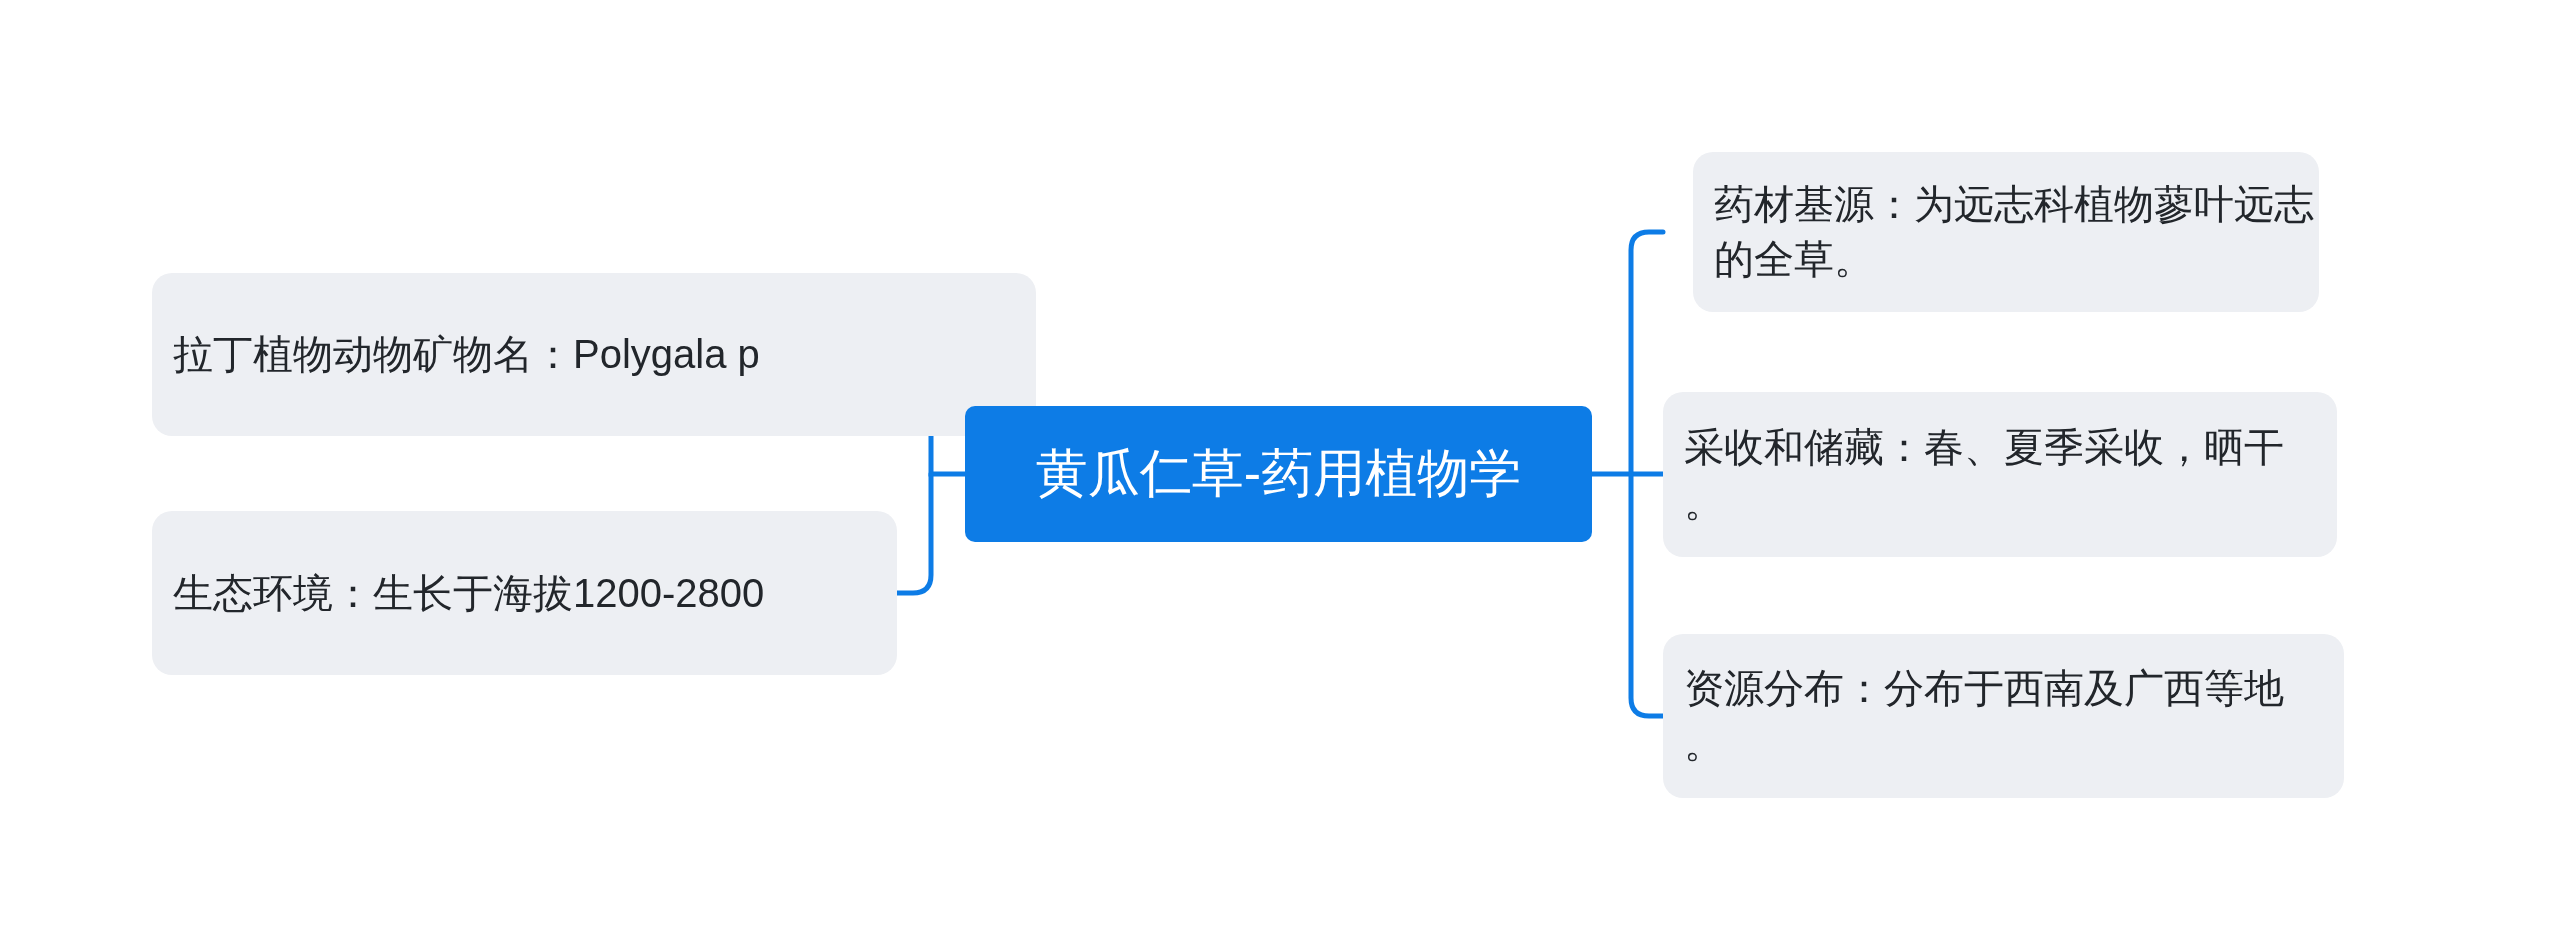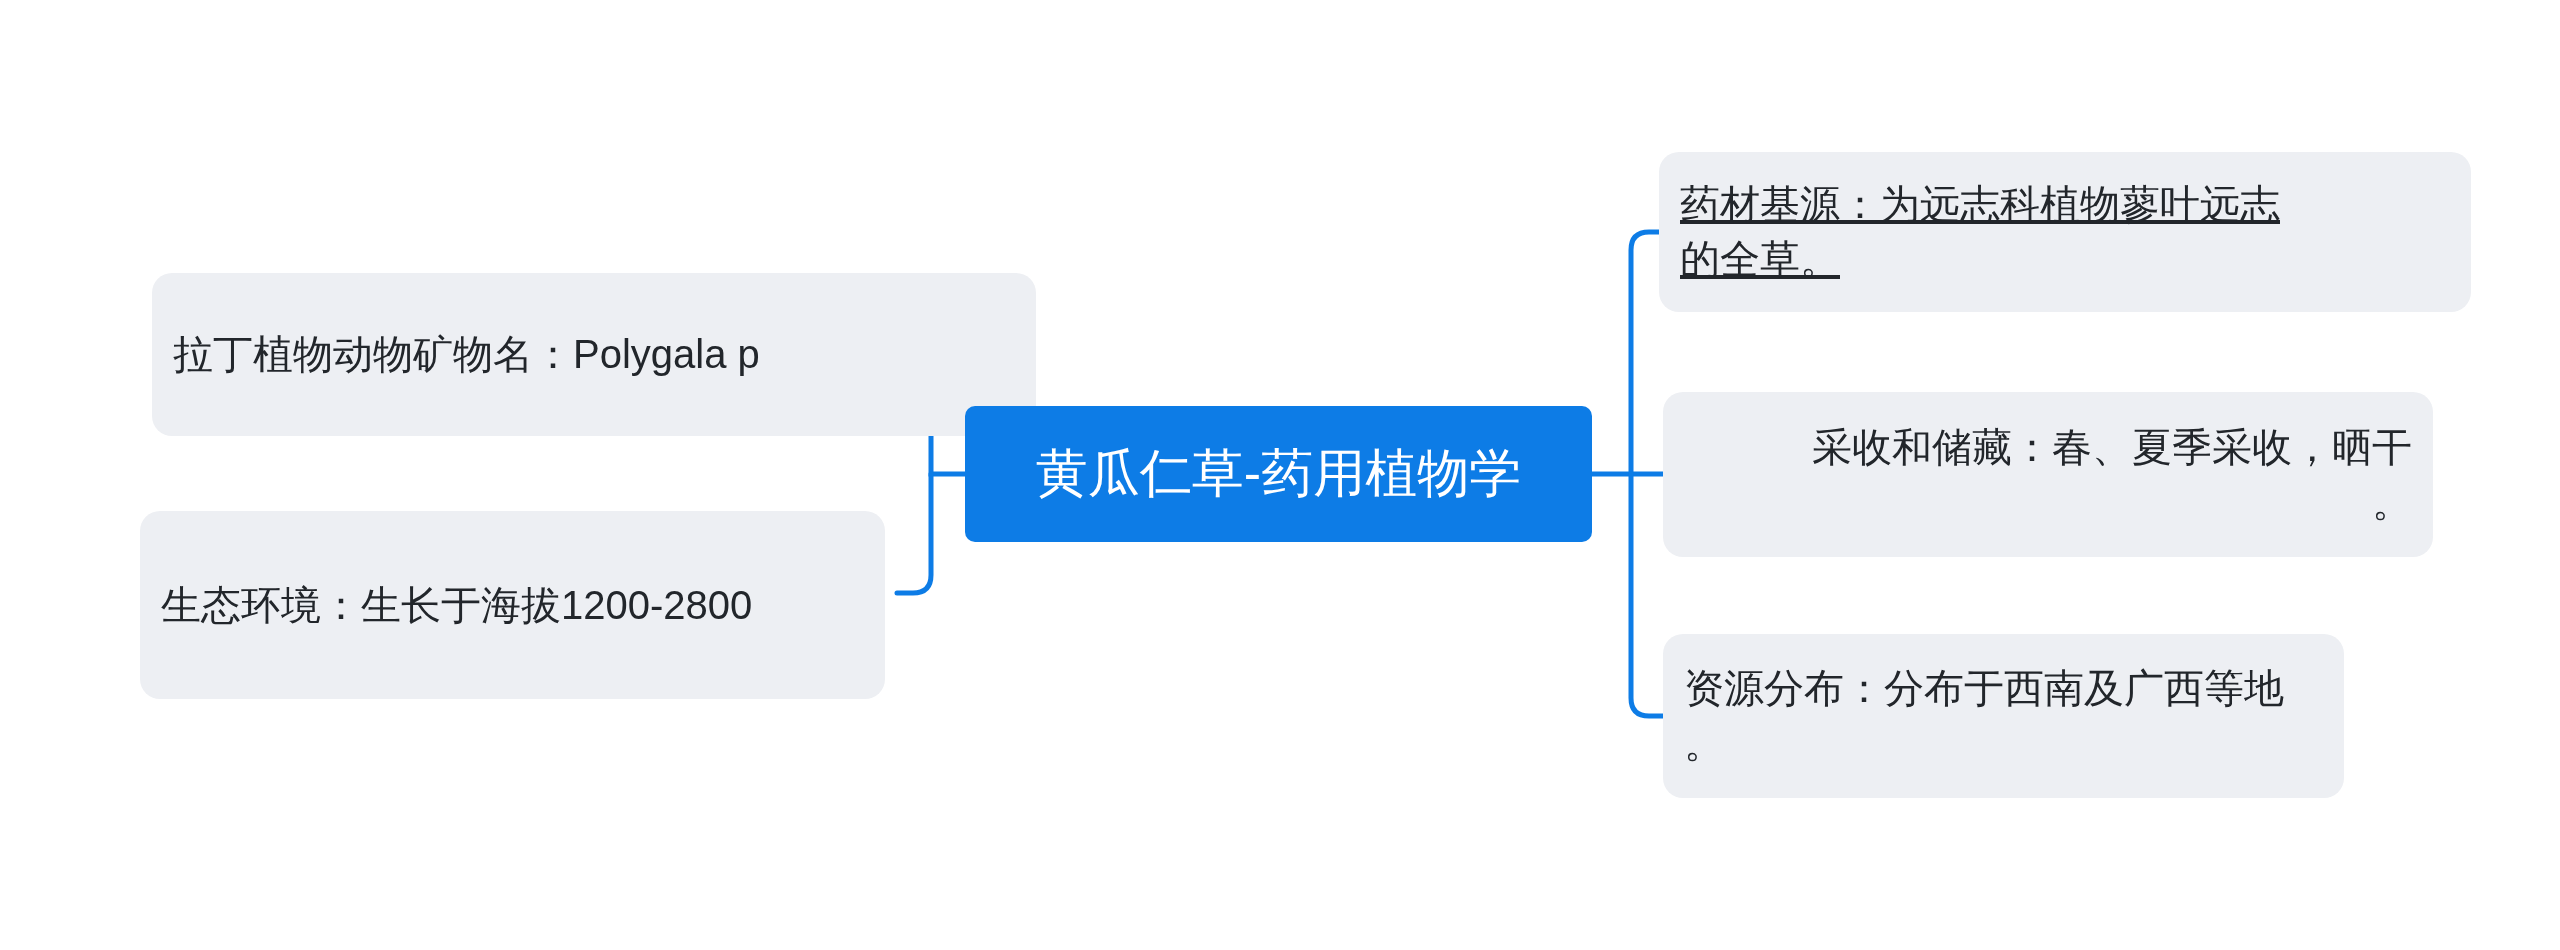--- a/index.html
+++ b/index.html
@@ -52,24 +52,24 @@
     font-size: 52px;
     font-weight: 500;
     display: flex;
     align-items: center;
     justify-content: center;
     white-space: nowrap;
     cursor: pointer;
   }
   
   #node-left-1  { left: 152px;  top: 273px; width: 884px; height: 163px; }
-  #node-left-2  { left: 140px;  top: 511px; width: 745px; height: 188px; gap: 40px; }
+  #node-left-2  { left: 152px;  top: 511px; width: 745px; height: 164px; gap: 40px; }
   #node-center  { left: 965px;  top: 406px; width: 627px; height: 136px; }
-  #node-right-1 { left: 1659px; top: 152px; width: 812px; height: 160px; text-decoration: underline; }
-  #node-right-2 { left: 1663px; top: 392px; width: 770px; height: 165px; align-items: flex-end; }
+  #node-right-1 { left: 1693px; top: 152px; width: 626px; height: 160px; }
+  #node-right-2 { left: 1663px; top: 392px; width: 674px; height: 165px; }
   #node-right-3 { left: 1663px; top: 634px; width: 681px; height: 164px; }
 </style>
 </head>
 <body>
 
 <div id="canvas">
 
   <svg id="connectors" viewBox="0 0 2560 950" xmlns="http://www.w3.org/2000/svg">
     <g fill="none" stroke="#0d7ce6" stroke-width="5" stroke-linecap="round">
       <path d="M897,355 H913 Q931,355 931,373 V474 H965"></path>

